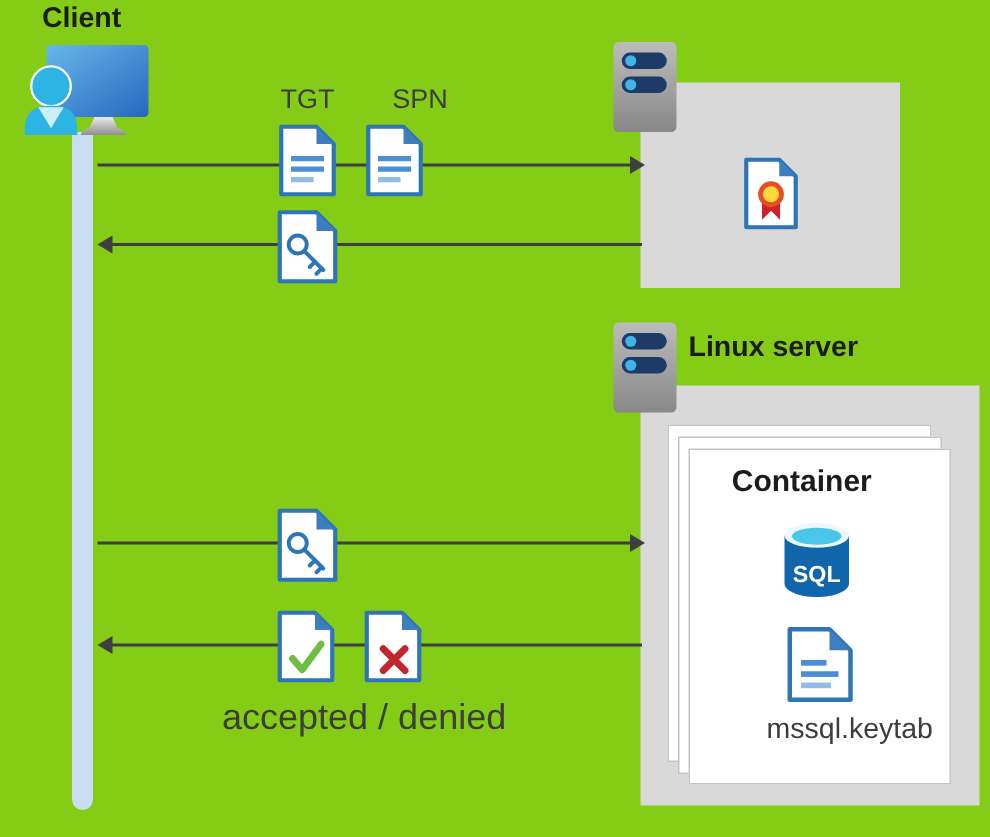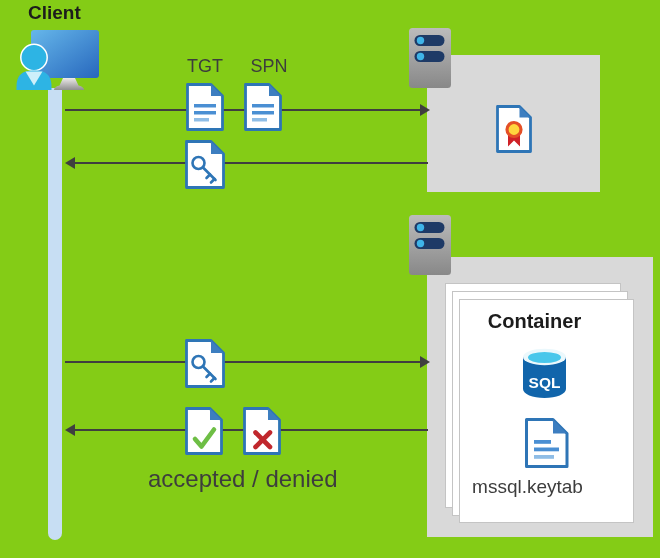--- a/index.html
+++ b/index.html
@@ -50,21 +50,21 @@
       <path d="M12.5 43.5 L21 57.5 L29.5 43.5 Z" fill="#cdeffa"></path>
     </g>
   </svg>
 
   <div class="arrow right" style="left:65px;top:109px;width:356px;"></div>
   <div class="arrow left" style="left:74px;top:162px;width:354px;"></div>
   <div class="arrow right" style="left:65px;top:361px;width:356px;"></div>
   <div class="arrow left" style="left:74px;top:429px;width:354px;"></div>
 
   <div class="abs plain ctr" style="left:183px;top:56px;width:44px;">TGT</div>
-  <div class="abs plain ctr" style="left:247px;top:56px;width:44px;">SPN</div>
+  <div class="abs plain ctr" style="left:258px;top:56px;width:44px;">SPN</div>
 
   <svg class="icon" style="left:185px;top:82px;" width="40" height="50" viewBox="0 0 40 50">
     <path d="M2.5 2.5 H26 L37.5 14 V47.5 H2.5 Z" fill="#ffffff" stroke="#2e75b6" stroke-width="2.8" stroke-linejoin="round"></path>
     <path d="M26 2.5 L37.5 14 L26 14 Z" fill="#3d7ec0"></path>
     <rect x="9" y="22" width="22" height="3.5" fill="#4a8fd3"></rect>
     <rect x="9" y="29" width="22" height="3.5" fill="#4a8fd3"></rect>
     <rect x="9" y="36" width="15" height="3.5" fill="#8fbde6"></rect>
   </svg>
 
   <svg class="icon" style="left:243px;top:82px;" width="40" height="50" viewBox="0 0 40 50">
@@ -105,20 +105,21 @@
 
   <svg class="icon" style="left:495px;top:104px;" width="38" height="50" viewBox="0 0 38 50">
     <path d="M2.5 2.5 H24.5 L35.5 13.5 V47.5 H2.5 Z" fill="#ffffff" stroke="#2e75b6" stroke-width="2.8" stroke-linejoin="round"></path>
     <path d="M24.5 2.5 L35.5 13.5 L24.5 13.5 Z" fill="#3d7ec0"></path>
     <path d="M13 27 V42.5 L19 36.5 L25 42.5 V27 Z" fill="#cf2127"></path>
     <circle cx="19" cy="25.5" r="7" fill="#ffd63e" stroke="#e44f26" stroke-width="3.2"></circle>
   </svg>
 
   <div class="graybox" style="left:427px;top:257px;width:226px;height:280px;z-index:1;"></div>
 
+  <div class="abs heading" style="left:459px;top:221px;width:200px;">Linux server</div>
 
   <svg class="icon" style="left:408px;top:214px;z-index:4;" width="44" height="62" viewBox="0 0 44 62">
     <defs>
       <linearGradient id="gSrv2" x1="0" y1="0" x2="0" y2="1">
         <stop offset="0" stop-color="#bcbcbc"></stop>
           <stop offset="1" stop-color="#888888"></stop>
       </linearGradient>
     </defs>
     <rect x="1" y="1" width="42" height="60" rx="3.5" fill="url(#gSrv2)"></rect>
     <rect x="6.5" y="8" width="30" height="11" rx="5.5" fill="#1e3a66"></rect>
@@ -141,21 +142,21 @@
   </svg>
 
   <svg class="icon" style="left:524px;top:417px;z-index:4;" width="46" height="52" viewBox="0 0 46 52">
     <path d="M2.5 2.5 H29 L43 16.5 V49.5 H2.5 Z" fill="#ffffff" stroke="#2e75b6" stroke-width="3" stroke-linejoin="round"></path>
     <path d="M29 2.5 L43 16.5 L29 16.5 Z" fill="#3d7ec0"></path>
     <rect x="10" y="23" width="17" height="3.8" fill="#4a8fd3"></rect>
     <rect x="10" y="30.5" width="25" height="3.8" fill="#4a8fd3"></rect>
     <rect x="10" y="38" width="20" height="3.8" fill="#8fbde6"></rect>
   </svg>
 
-  <div class="abs plain ctr" style="left:441px;top:476px;width:173px;z-index:4;font-size:19px;">mssql.keytab</div>
+  <div class="abs plain ctr" style="left:480px;top:476px;width:173px;z-index:4;font-size:19px;">mssql.keytab</div>
 
   <svg class="icon" style="left:184px;top:338px;" width="42" height="51" viewBox="0 0 42 51">
     <path d="M2.5 2.5 H27 L39.5 15 V48.5 H2.5 Z" fill="#ffffff" stroke="#2e75b6" stroke-width="2.8" stroke-linejoin="round"></path>
     <path d="M27 2.5 L39.5 15 L27 15 Z" fill="#3d7ec0"></path>
     <g stroke="#2e75b6" stroke-width="2.6" fill="none" stroke-linecap="round">
       <circle cx="14.5" cy="24" r="6"></circle>
       <path d="M19 28.5 L31.5 41"></path>
       <path d="M26 35.5 L22.5 39"></path>
       <path d="M30.5 40 L27 43.5"></path>
     </g>

